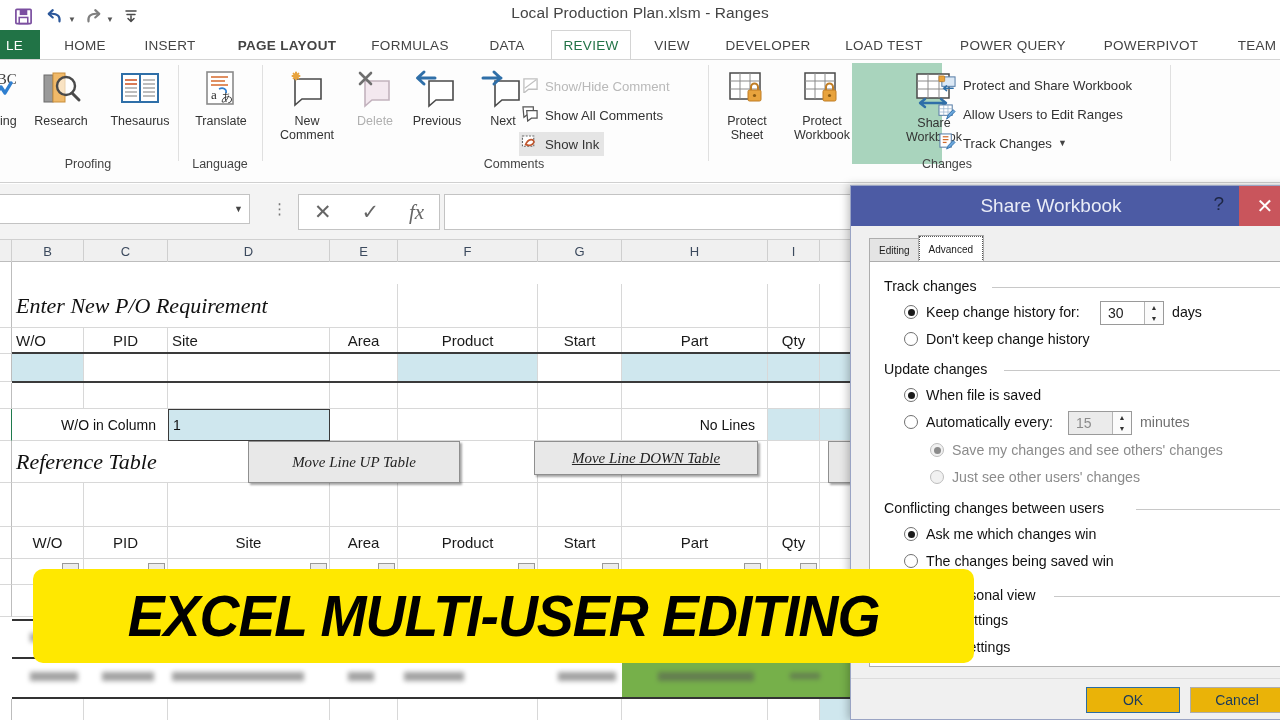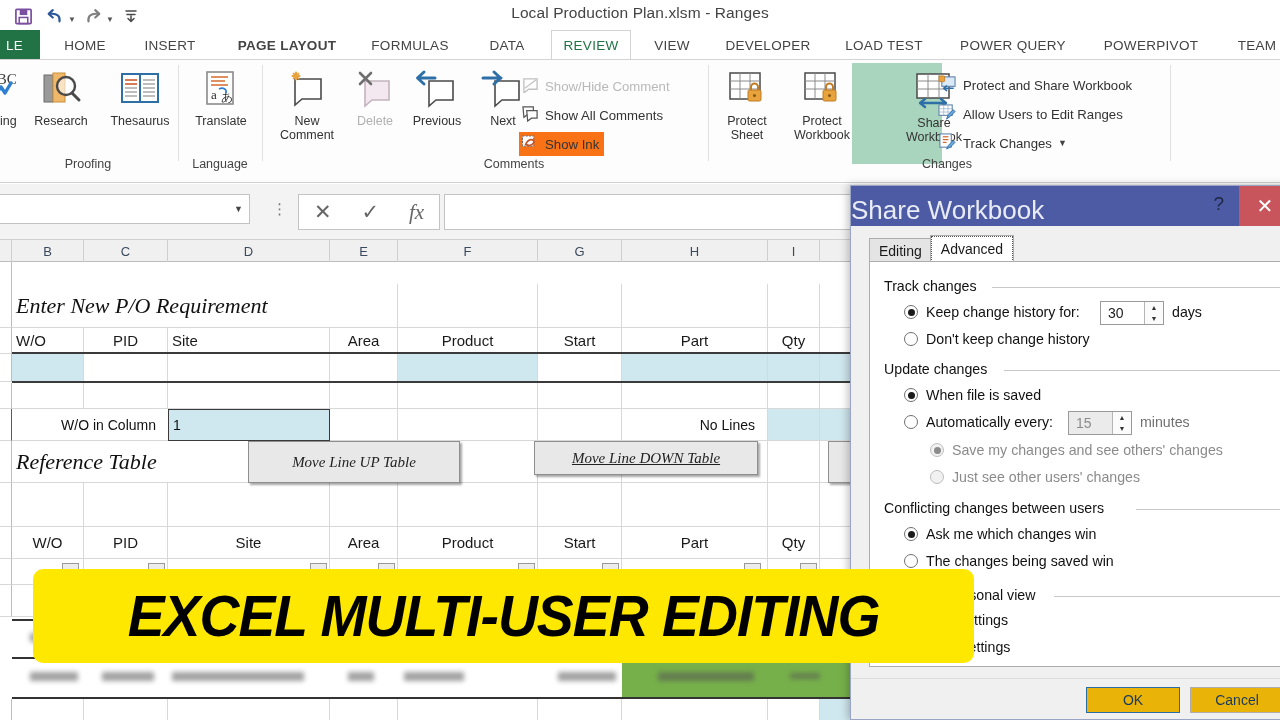--- a/index.html
+++ b/index.html
@@ -61,21 +61,21 @@
     font-size: 12.5px; color: #333; text-align: center; line-height: 1.08;
   }
   .bigbtn .ic { height: 48px; display:flex; align-items:center; justify-content:center; margin-bottom: 2px;}
   .bigbtn.disabled { color: #b0b0b0; }
 
   .smallbtn {
     position: absolute; display: flex; align-items: center; gap: 6px;
     font-size: 13.2px; color: #333; height: 24px; white-space: nowrap;
   }
   .smallbtn.disabled { color: #b9b9b9; }
-  .smallbtn.hl { background: #f97316; padding: 1px 5px 1px 2px; }
+  .smallbtn.hl { background: #e5e5e5; padding: 1px 5px 1px 2px; }
   .grp.hl-box { background: #a9d4bd; }
 
   
   .fbar {
     position: absolute; left: 0; top: 184px; width: 1280px; height: 56px;
     background: #f3f3f3; border-bottom: 1px solid #d0d0d0;
   }
   .namebox {
     position: absolute; left: -10px; top: 10px; width: 260px; height: 30px;
     background: #fff; border: 1px solid #c3c3c3; display: flex; align-items: center;
@@ -140,33 +140,33 @@
   .dlg {
     position: absolute; left: 850px; top: 185px; width: 440px; height: 535px;
     background: #f0f0f0; border: 1px solid #9aa4c4;
     box-shadow: -2px 0 8px rgba(0,0,0,0.25);
   }
   .dlg-title {
     position: absolute; left: 0; top: 0; width: 440px; height: 40px;
     background: #4c5ba4;
   }
   .dlg-title .t {
-    position: absolute; left: 0; top: 9px; width: 400px; 
-    font-size: 26px; color: #e9ecf7;
+    position: absolute; left: 0; top: 9px; width: 400px; text-align: center;
+    font-size: 19px; color: #e9ecf7;
   }
   .dlg-help { position: absolute; right: 67px; top: 7px; font-size: 19px; color: #1c2542; }
   .dlg-close {
     position: absolute; right: 0; top: 0; width: 52px; height: 40px; background: #c9555c;
     display: flex; align-items: center; justify-content: center; color: #fff; font-size: 20px;
   }
   .dlg-body { position: absolute; left: 0; top: 40px; width: 440px; height: 454px; background: #f0f0f0; }
   .dlg-tabs { position: absolute; left: 18px; top: 10px; height: 26px; display: flex; align-items: flex-end; }
   .dtab {
     height: 24px; padding: 0 9px; display: flex; align-items: center;
-    font-size: 14px; color: #1a1a1a; background: #e4e4e4;
+    font-size: 10px; color: #1a1a1a; background: #e4e4e4;
     border: 1px solid #adadad; border-bottom: none; margin-right: -1px;
   }
   .dtab.sel { background: #fff; height: 26px; border: 1px dotted #555; outline: 1px solid #adadad; }
   .dlg-panel {
     position: absolute; left: 18px; top: 35px; width: 430px; height: 406px;
     background: #fff; border: 1px solid #adadad; border-left: 1px solid #adadad;
   }
   .sect { position: absolute; left: 14px; font-size: 14.2px; color: #111; }
   .sect .rule { position: absolute; top: 9px; height: 1px; background: #c8c8c8; }
   .radio {

